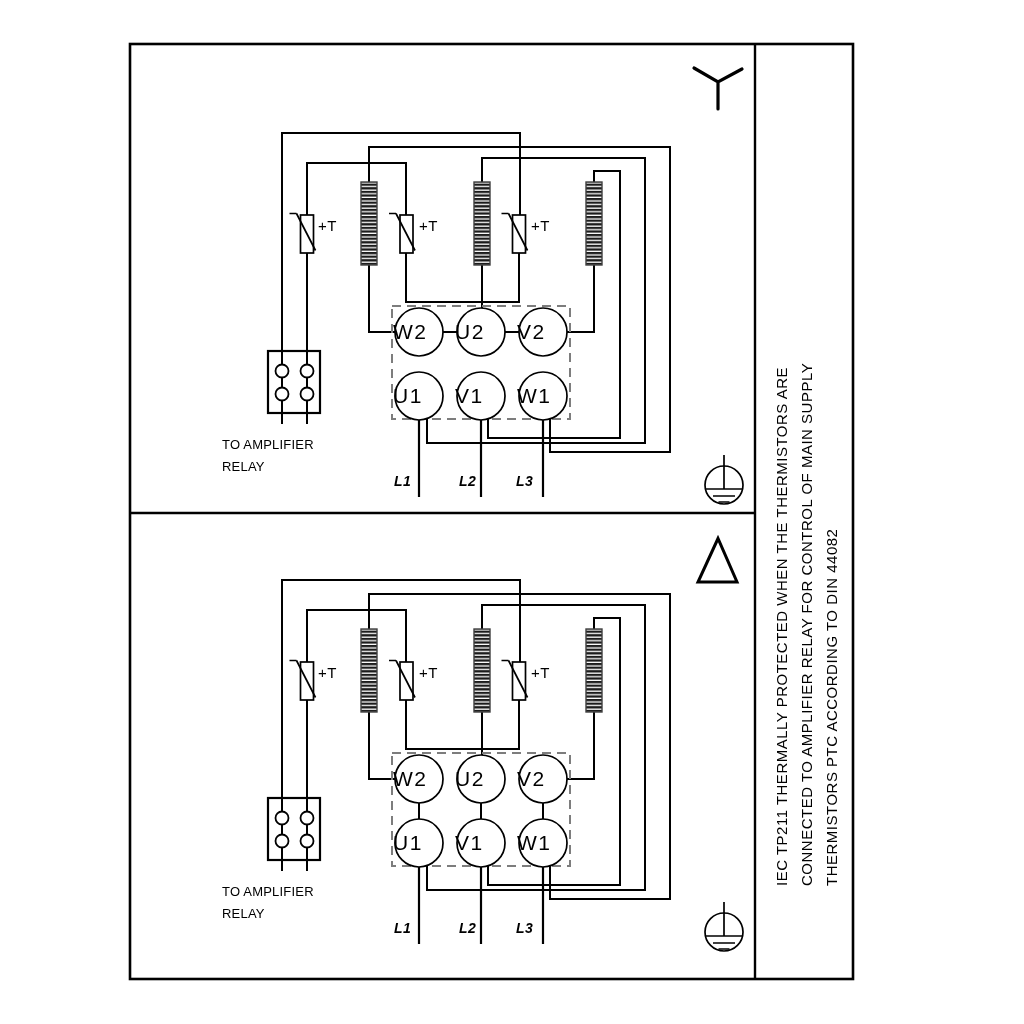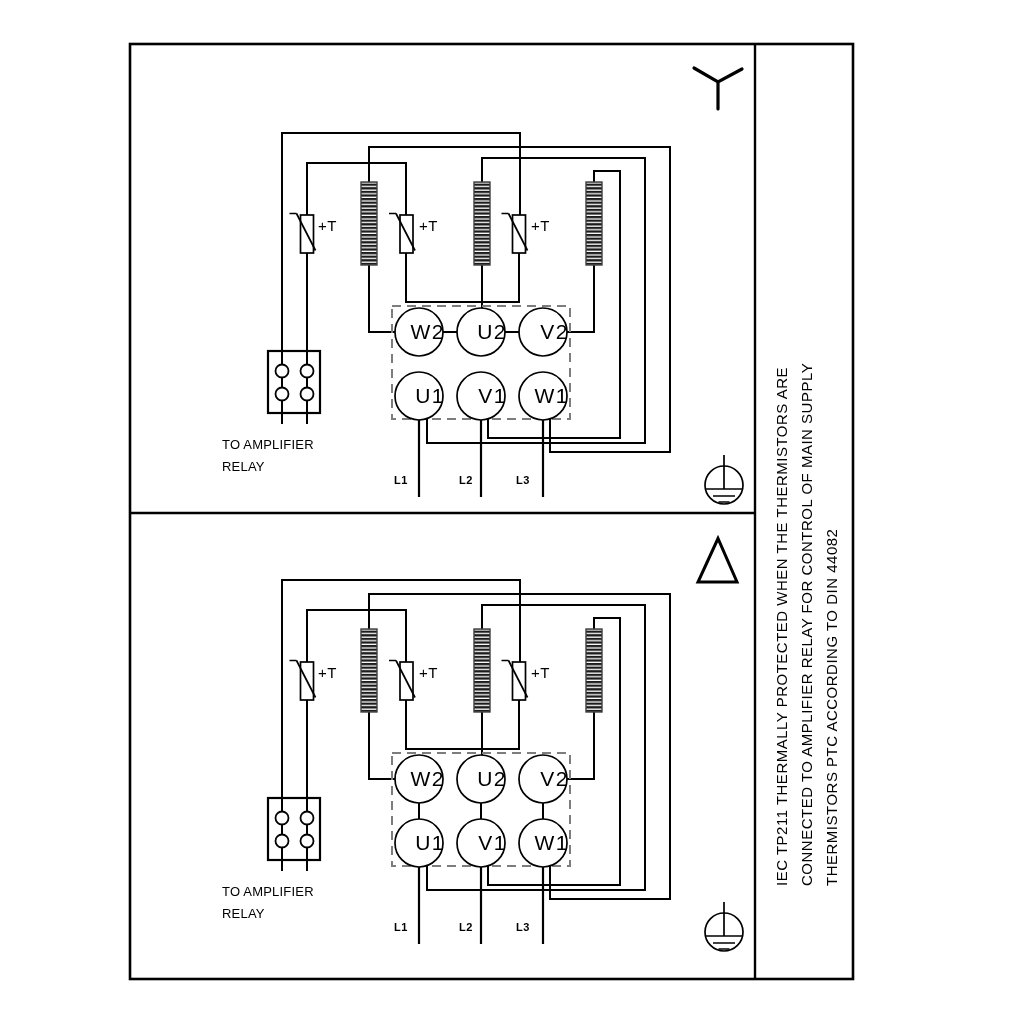--- a/index.html
+++ b/index.html
@@ -1,22 +1,22 @@
 <!DOCTYPE html>
 <html><head>
 <meta charset="utf-8">
 <style>
   html,body{margin:0;padding:0;background:#ffffff;}
   .canvas{position:relative;width:1024px;height:1024px;background:#ffffff;overflow:hidden;
           font-family:"Liberation Sans",sans-serif;}
   svg{position:absolute;left:0;top:0;}
   .lbl{position:absolute;color:#000;white-space:nowrap;
        font-family:"Liberation Sans",sans-serif;line-height:1.1;}
-  .term{width:52px;text-align:right;font-size:21px;letter-spacing:1.5px;}
-  .mains{font-size:11px;letter-spacing:0.5px;font-weight:bold;}
+  .term{width:52px;text-align:left;font-size:21px;letter-spacing:1.5px;}
+  .mains{font-size:14px;letter-spacing:0.5px;font-weight:bold;font-style:italic;}
   .pt{font-size:15px;letter-spacing:0.5px;}
   .note{font-size:13px;letter-spacing:0.2px;}
   .sidenote{position:absolute;left:769px;top:886px;width:500px;
             transform:rotate(-90deg);transform-origin:0 0;}
   .sidenote div{font-size:15px;line-height:25px;letter-spacing:0.5px;color:#000;white-space:nowrap;}
 </style>
 </head>
 <body>
 
 <div class="canvas">

